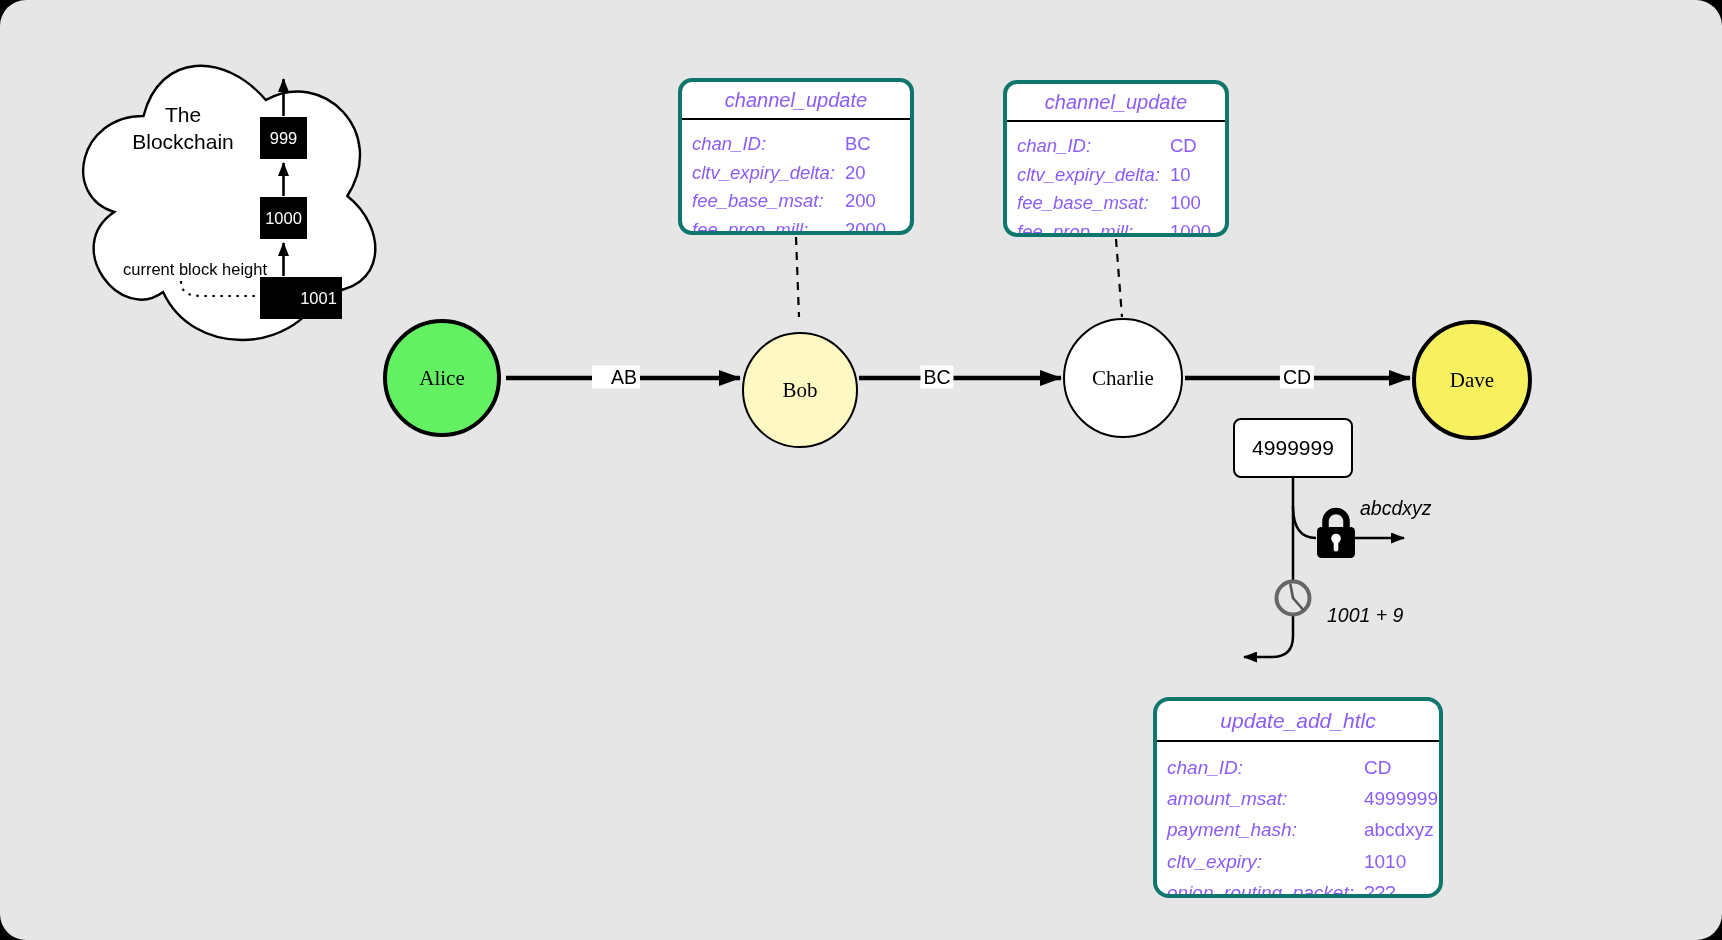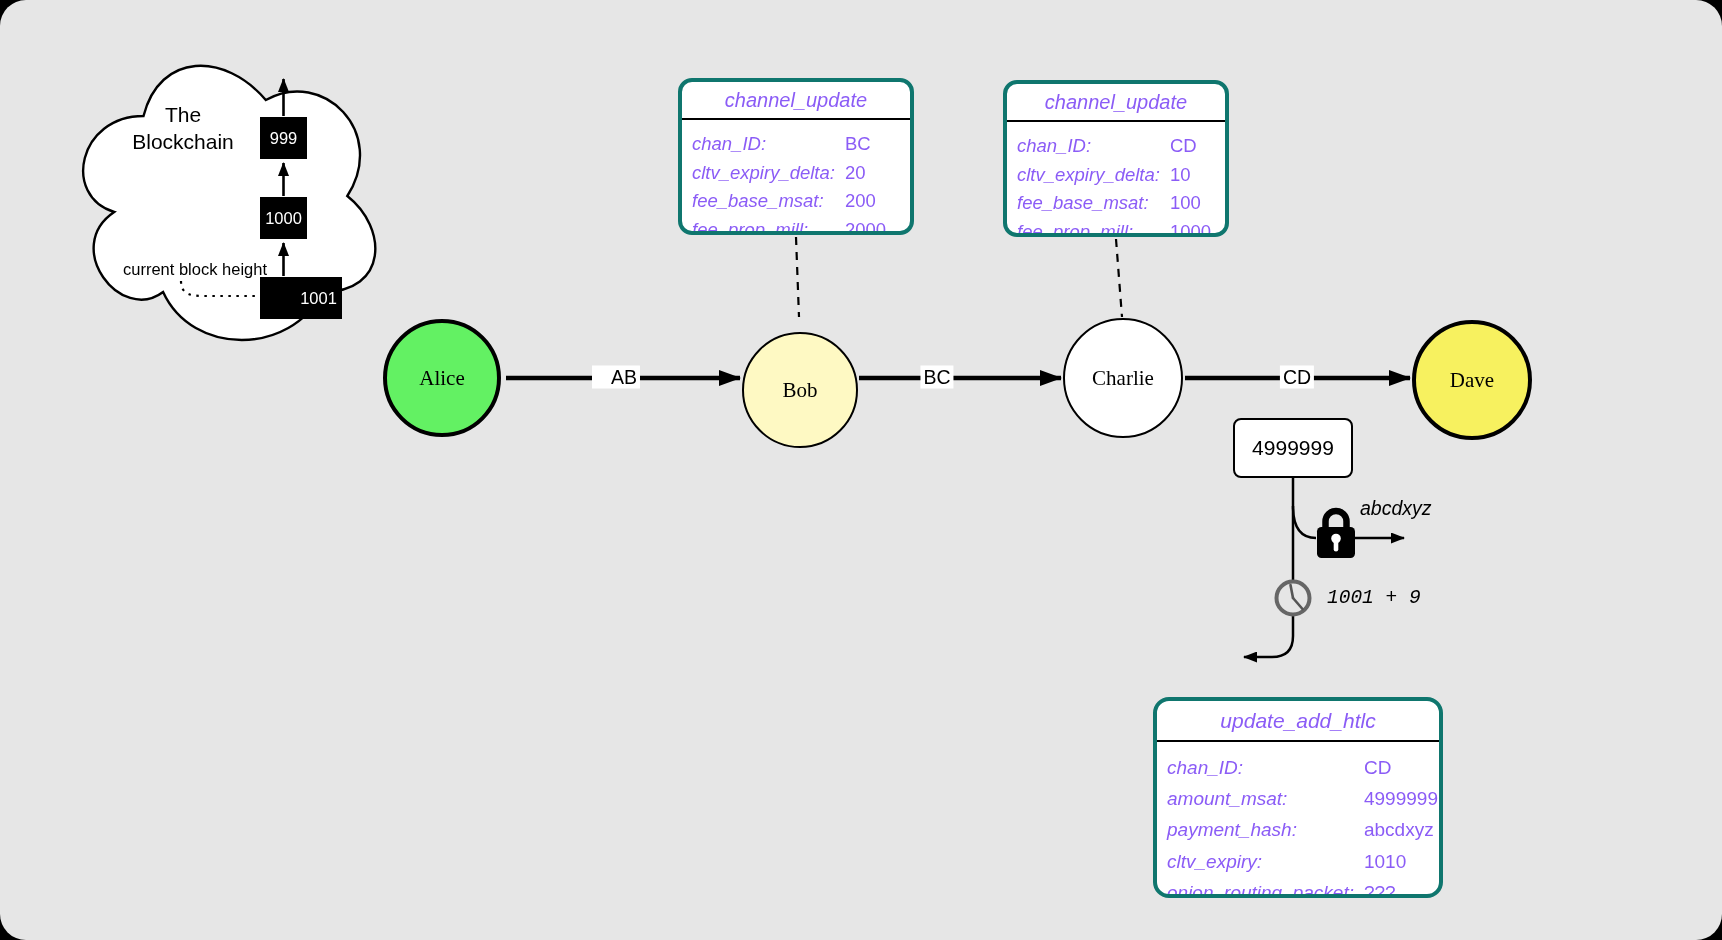--- a/index.html
+++ b/index.html
@@ -164,21 +164,21 @@
         <span class="f-value">1000</span>
       </div>
     </div>
   </div>
 
   <div class="abs amount-box">
     <span>4999999</span>
   </div>
 
   <div class="abs ital" style="left:1360px;top:497px;">abcdxyz</div>
-  <div class="abs ital" style="left:1327px;top:587px;font-family:Liberation Mono, monospace;">1001 + 9</div>
+  <div class="abs ital" style="left:1327px;top:604px;">1001 + 9</div>
 
   <div class="abs msg-box box-htlc">
     <div class="msg-title">update_add_htlc</div>
     <div class="msg-body">
       <div class="row">
         <span class="f-label">chan_ID:</span>
         <span class="f-value">CD</span>
       </div>
       <div class="row">
         <span class="f-label">amount_msat:</span>

